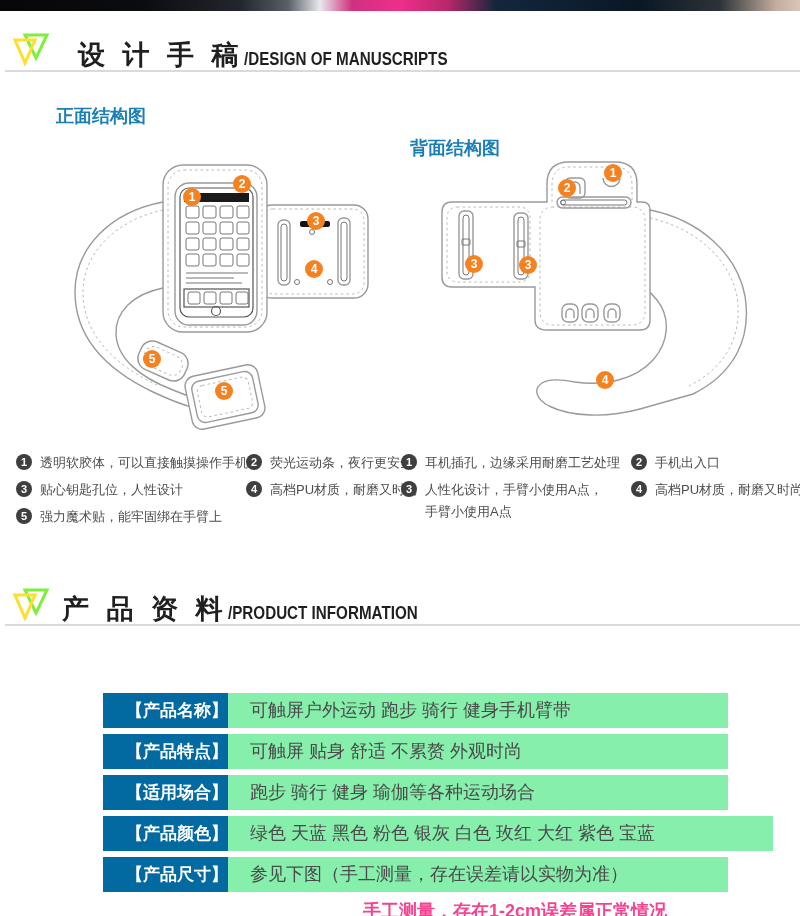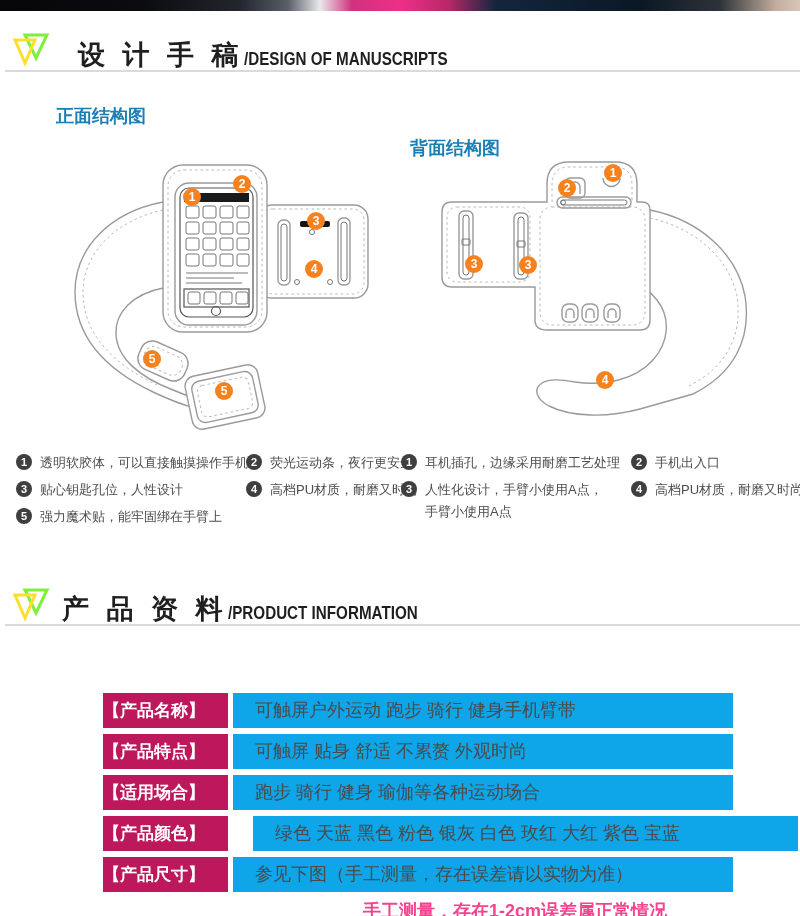--- a/index.html
+++ b/index.html
@@ -31,28 +31,28 @@
   .feat-item{position:absolute;display:flex;align-items:flex-start;}
   .feat-num{
     flex:0 0 16px;width:16px;height:16px;border-radius:50%;background:#3f3f3f;
     color:#fff;font-size:11px;font-weight:bold;text-align:center;line-height:16px;margin-right:8px;
   }
   .feat-text{font-size:13px;color:#4d4d4d;line-height:17px;white-space:nowrap;}
   .feat-text div{margin-bottom:5px;}
   .tbl{position:absolute;left:103px;top:693px;}
   .tbl-row{display:flex;margin-bottom:6px;height:35px;}
   .tbl-label{
-    width:125px;background:#be185d;color:#fff;font-size:17px;font-weight:bold;
-    text-align:left;line-height:35px;margin-right:5px;white-space:nowrap;
+    width:125px;background:#0369a1;color:#fff;font-size:17px;font-weight:bold;
+    text-align:right;line-height:35px;white-space:nowrap;
   }
   .tbl-value{
-    width:478px;background:#0ea5e9;color:#4a4a4a;font-size:18px;
+    width:478px;background:#86efac;color:#4a4a4a;font-size:18px;
     line-height:35px;padding-left:22px;white-space:nowrap;
   }
-  .tbl-row.wide .tbl-value{width:523px;margin-left:20px;}
+  .tbl-row.wide .tbl-value{width:523px;}
   .pink-note{position:absolute;left:363px;top:899px;font-size:18px;font-weight:bold;color:#f5438f;white-space:nowrap;}
   .sketch{stroke:#9a9a9a;fill:none;stroke-width:1.4;}
   .sketch-fill{stroke:#9a9a9a;fill:#ffffff;stroke-width:1.4;}
   .stitch{stroke:#b8b8b8;fill:none;stroke-width:1;stroke-dasharray:2.5,3;}
   .ph{stroke:#555;fill:none;stroke-width:1.2;}
   .ph-icon{stroke:#777;fill:none;stroke-width:1;}
 </style>
 </head>
 <body>
 

